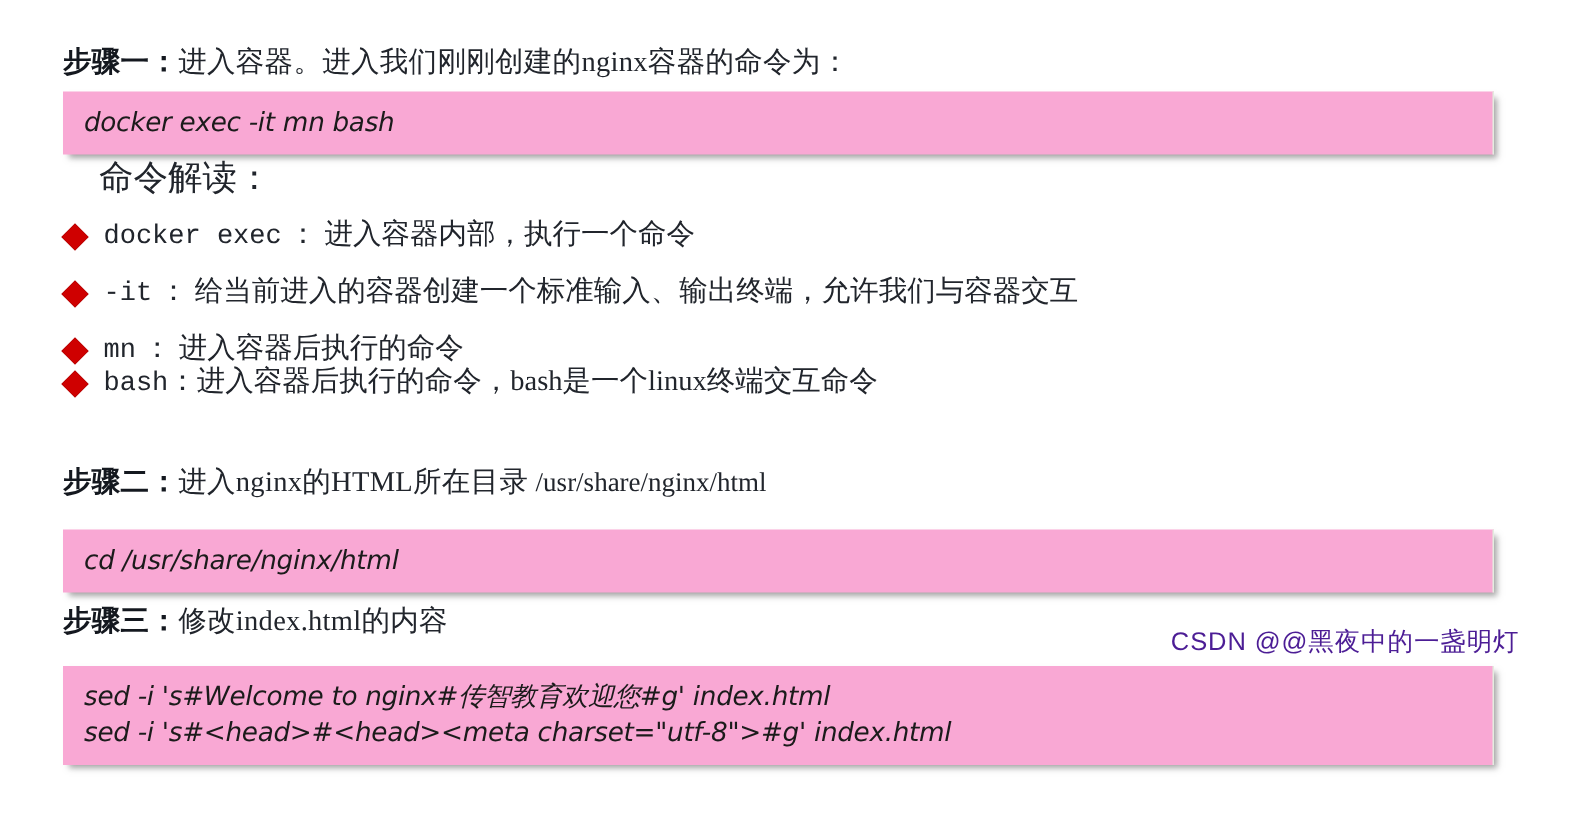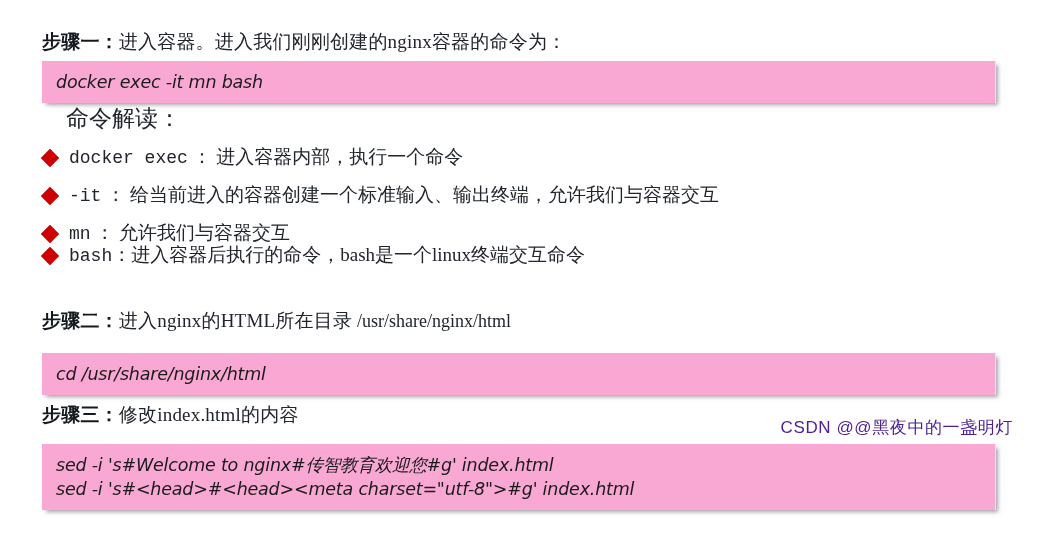--- a/index.html
+++ b/index.html
@@ -140,21 +140,21 @@
     <span class="bullet-text"><span class="mono">docker exec</span><span> ： 进入容器内部，执行一个命令</span></span>
   </div>
 
   <div class="bullet-row" style="top:182px;">
     <span class="diamond"></span>
     <span class="bullet-text"><span class="mono">-it</span><span> ： 给当前进入的容器创建一个标准输入、输出终端，允许我们与容器交互</span></span>
   </div>
 
   <div class="bullet-row" style="top:220px;">
     <span class="diamond"></span>
-    <span class="bullet-text"><span class="mono">mn</span><span> ： 允许我们与容器交互</span></span>
+    <span class="bullet-text"><span class="mono">mn</span><span> ： 进入容器后执行的命令</span></span>
   </div>
 
   <div class="bullet-row" style="top:242px;">
     <span class="diamond"></span>
     <span class="bullet-text"><span class="mono">bash</span><span>：进入容器后执行的命令，bash是一个linux终端交互命令</span></span>
   </div>
 
   <div class="step-line" style="top:308px;">
     <span class="lead">步骤二：</span><span>进入nginx的HTML所在目录 </span><span class="mono">/usr/share/nginx/html</span>
   </div>

